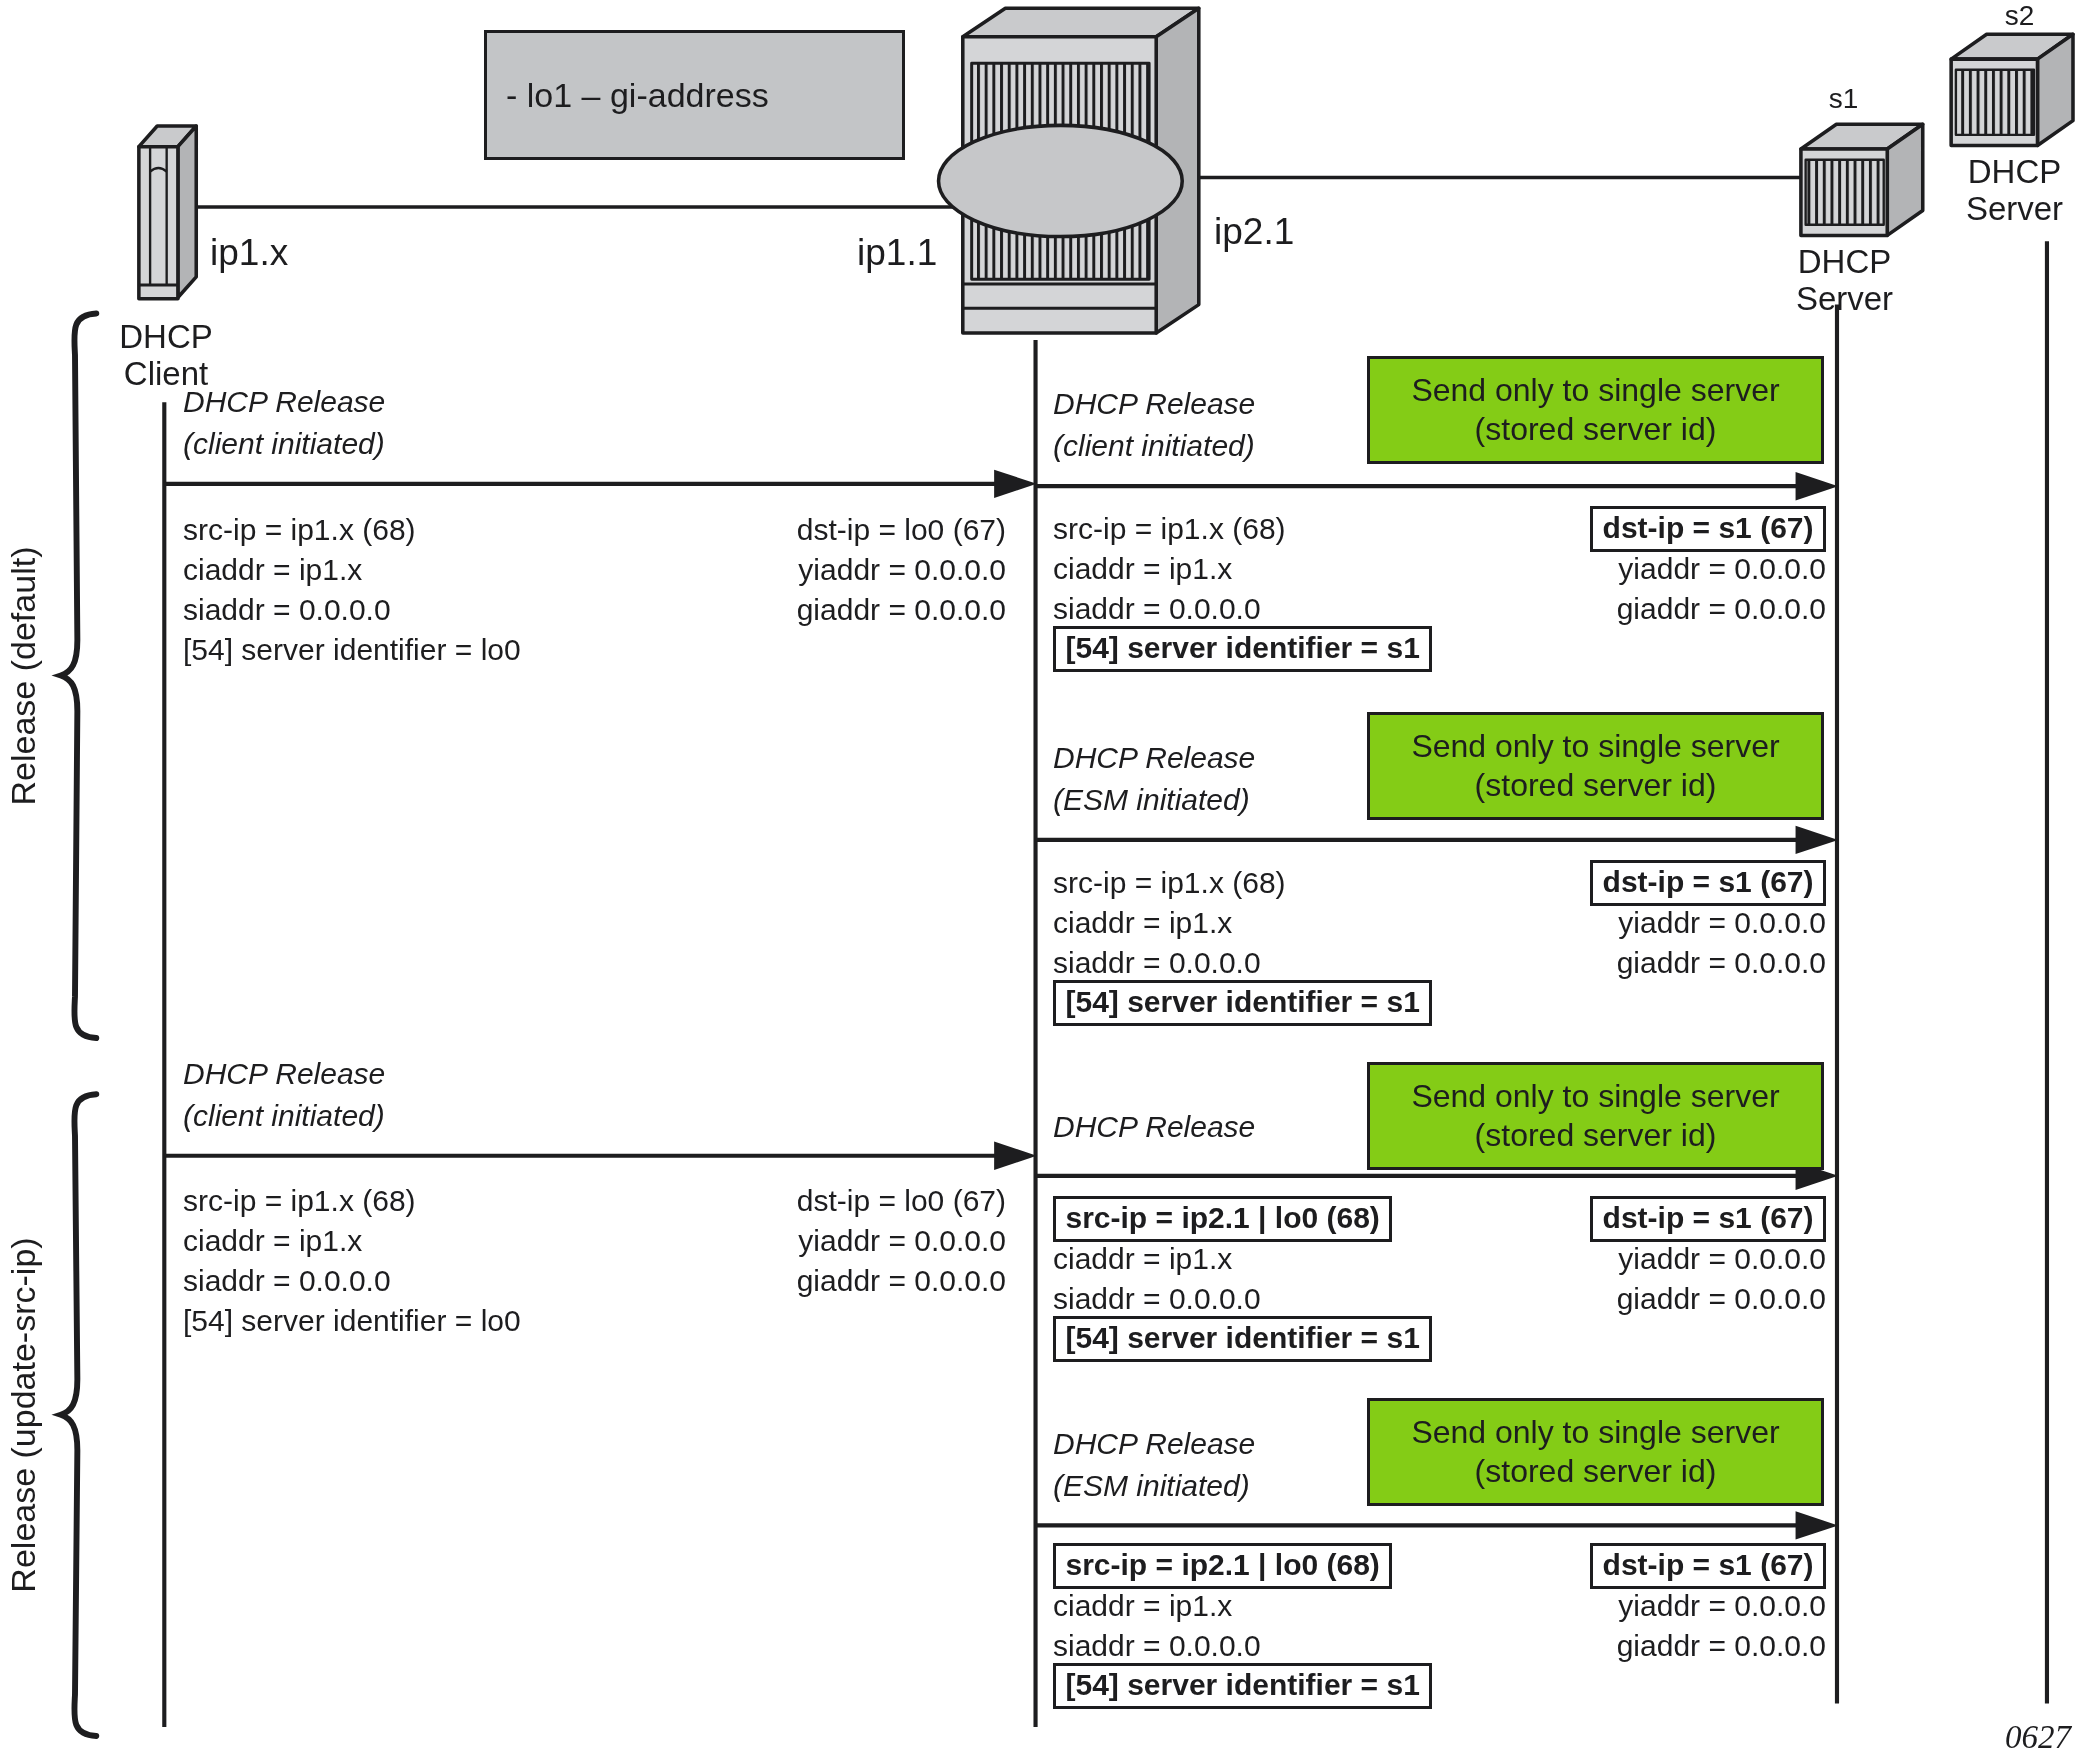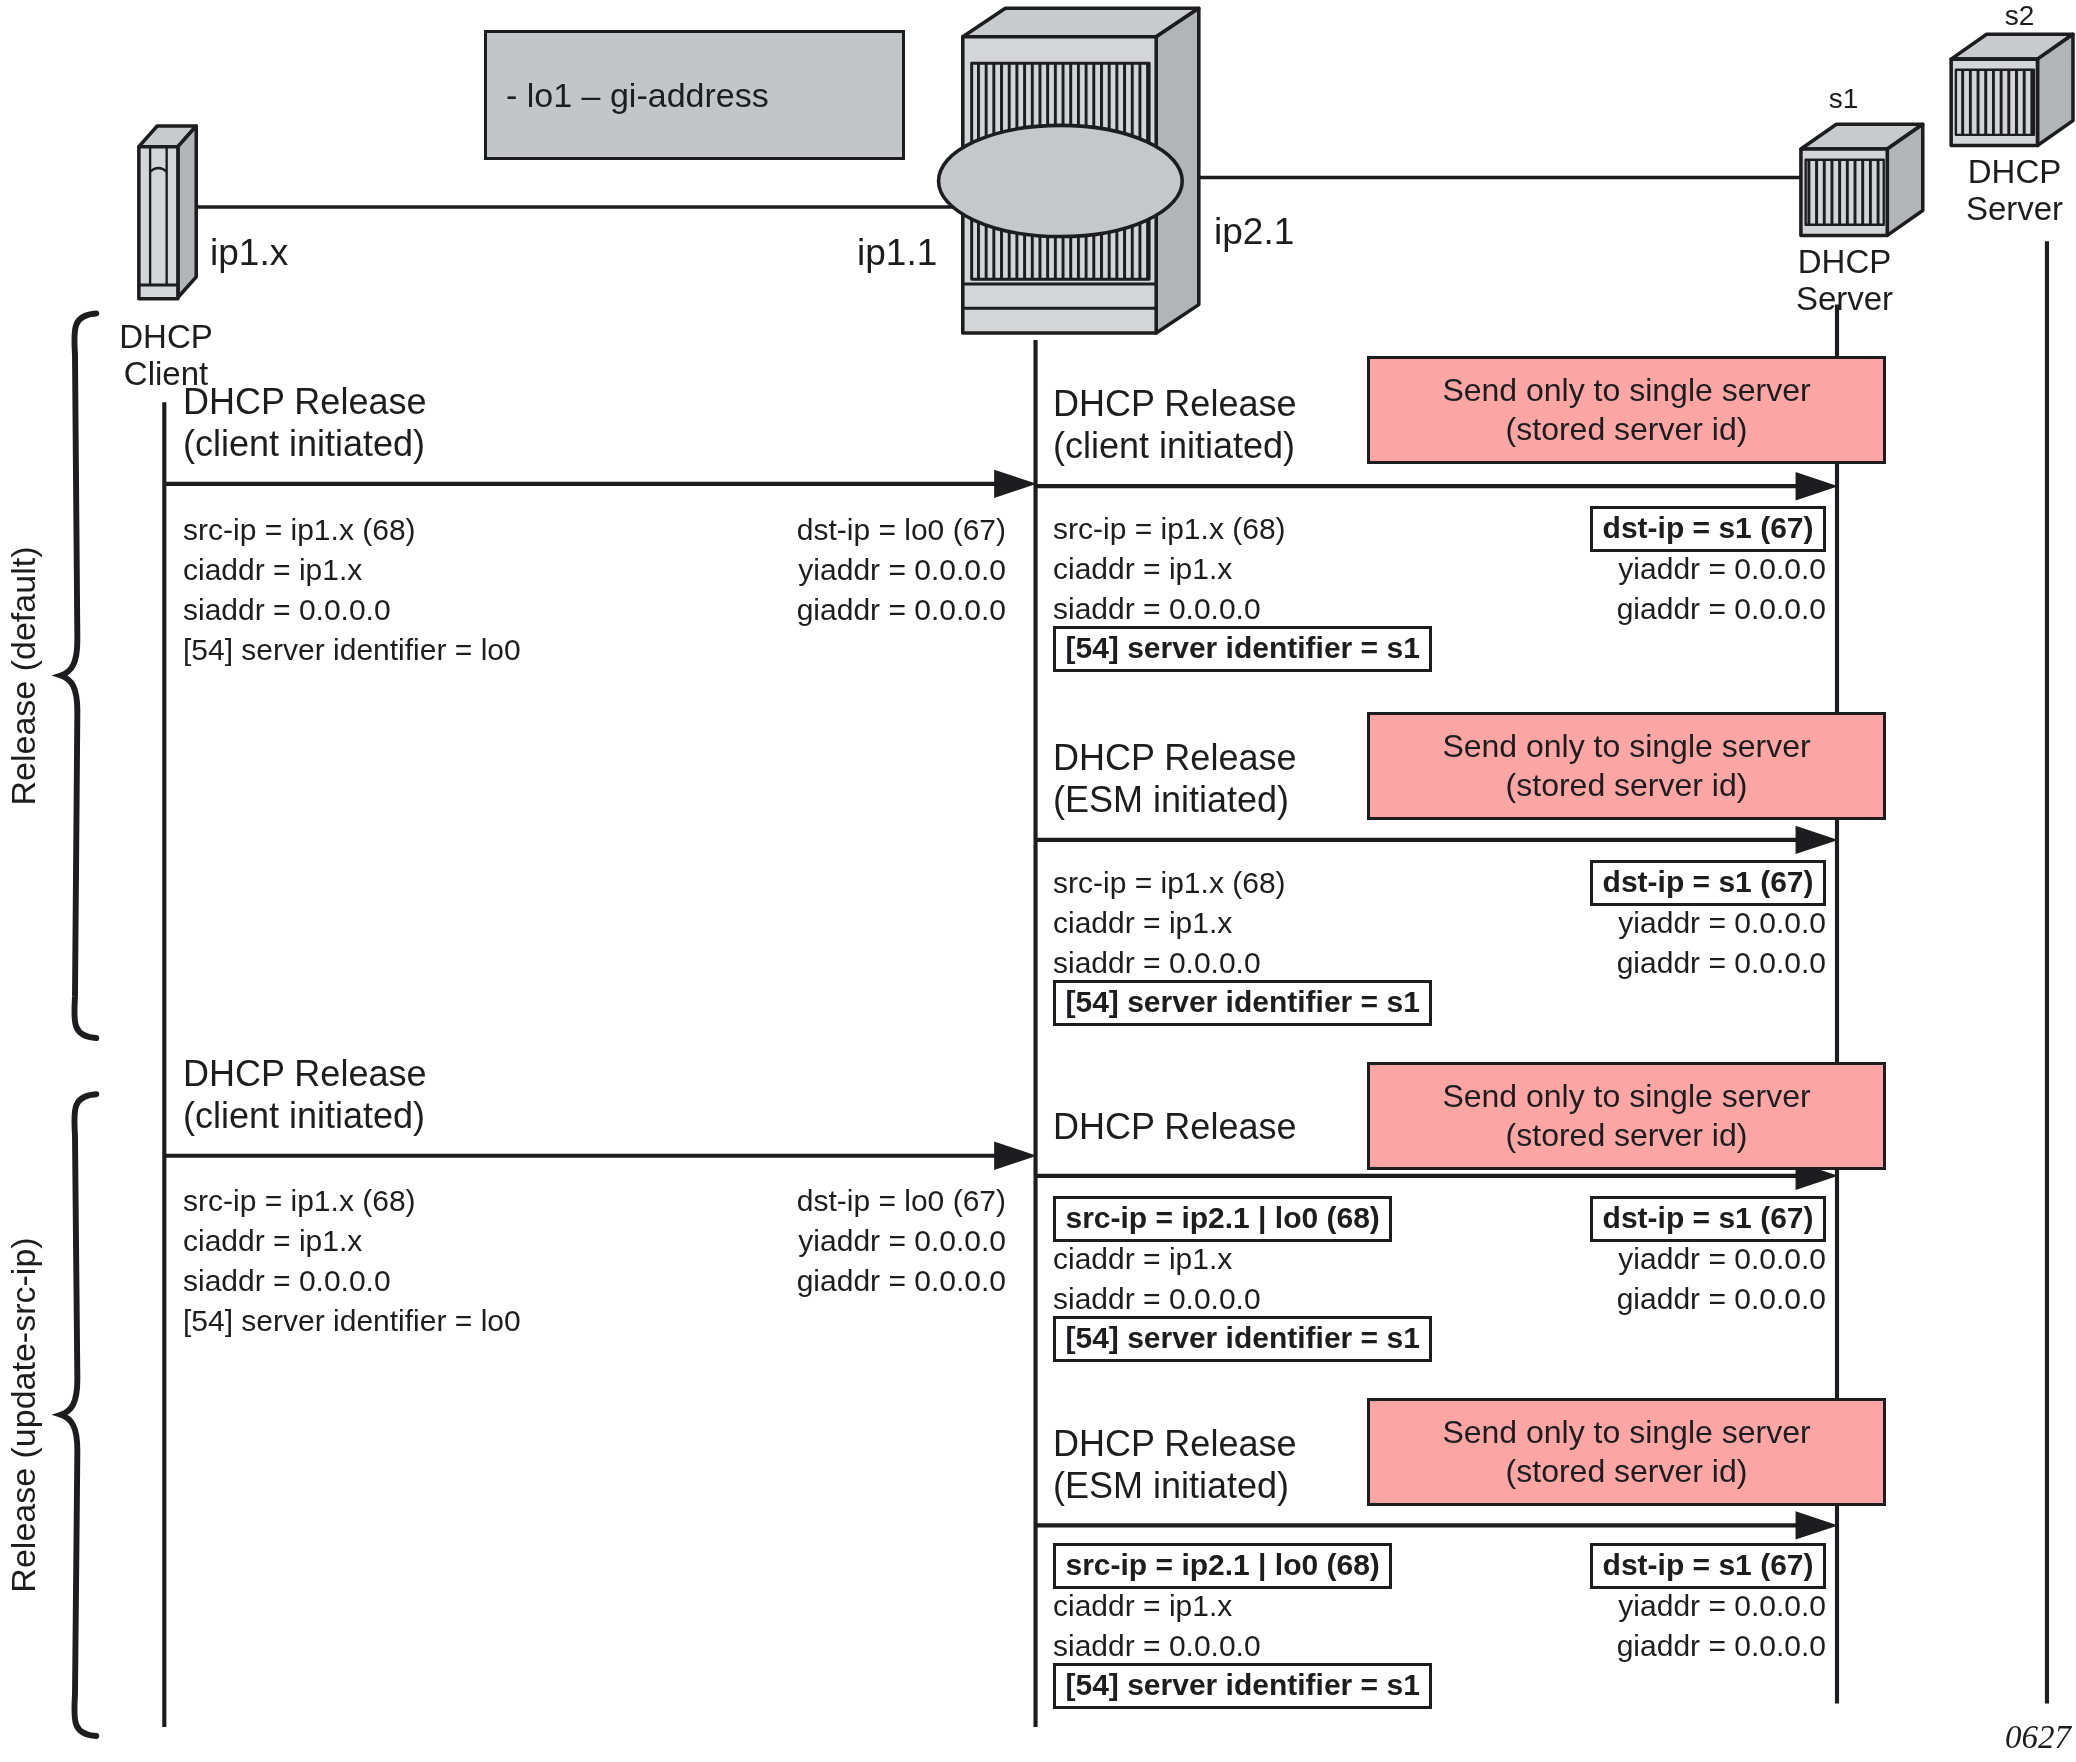--- a/index.html
+++ b/index.html
@@ -1,25 +1,25 @@
 <!DOCTYPE html>
 <html style="font-size:9.5px"><head>
 <meta charset="utf-8">
 <style>
   html,body{margin:0;padding:0;background:#fff;}
   .stage{position:relative;width:2077px;height:1762px;background:#ffffff;overflow:hidden;
          font-family:"Liberation Sans",sans-serif;color:#1d1d1f;}
   .abs{position:absolute;white-space:nowrap;}
   svg.gfx{position:absolute;left:0;top:0;}
-  .title{font-size:36px;line-height:42px;}
+  .title{font-style:italic;font-size:30px;line-height:42px;}
   .col{font-size:30px;}
   .row{height:40px;display:flex;align-items:center;}
   .right-col .row{justify-content:flex-end;text-align:center;}
   .boxed{border:3px solid #1d1d1f;background:#fff;padding:1.8px 9.5px 3.5px;font-weight:bold;}
-  .note{width:519px;height:108px;background:#fca5a5;border:3px solid #1d1d1f;box-sizing:border-box;
+  .note{width:457px;height:108px;background:#84cc16;border:3px solid #1d1d1f;box-sizing:border-box;
         display:flex;flex-direction:column;align-items:center;justify-content:center;
         font-size:32px;line-height:39px;text-align:right;}
   .legend{width:421px;height:130px;background:#c3c5c7;border:3.5px solid #1d1d1f;box-sizing:border-box;
         display:flex;flex-direction:column;justify-content:center;padding-left:19px;
         font-size:34px;line-height:54px;}
   .port{font-size:37px;}
   .node-label{font-size:33px;line-height:37px;text-align:center;}
   .node-id{font-size:28px;text-align:center;}
   .ellipse-label{font-size:30px;line-height:36px;text-align:center;}
   .rot{transform:rotate(-90deg);font-size:34px;text-align:center;height:38px;line-height:38px;}

